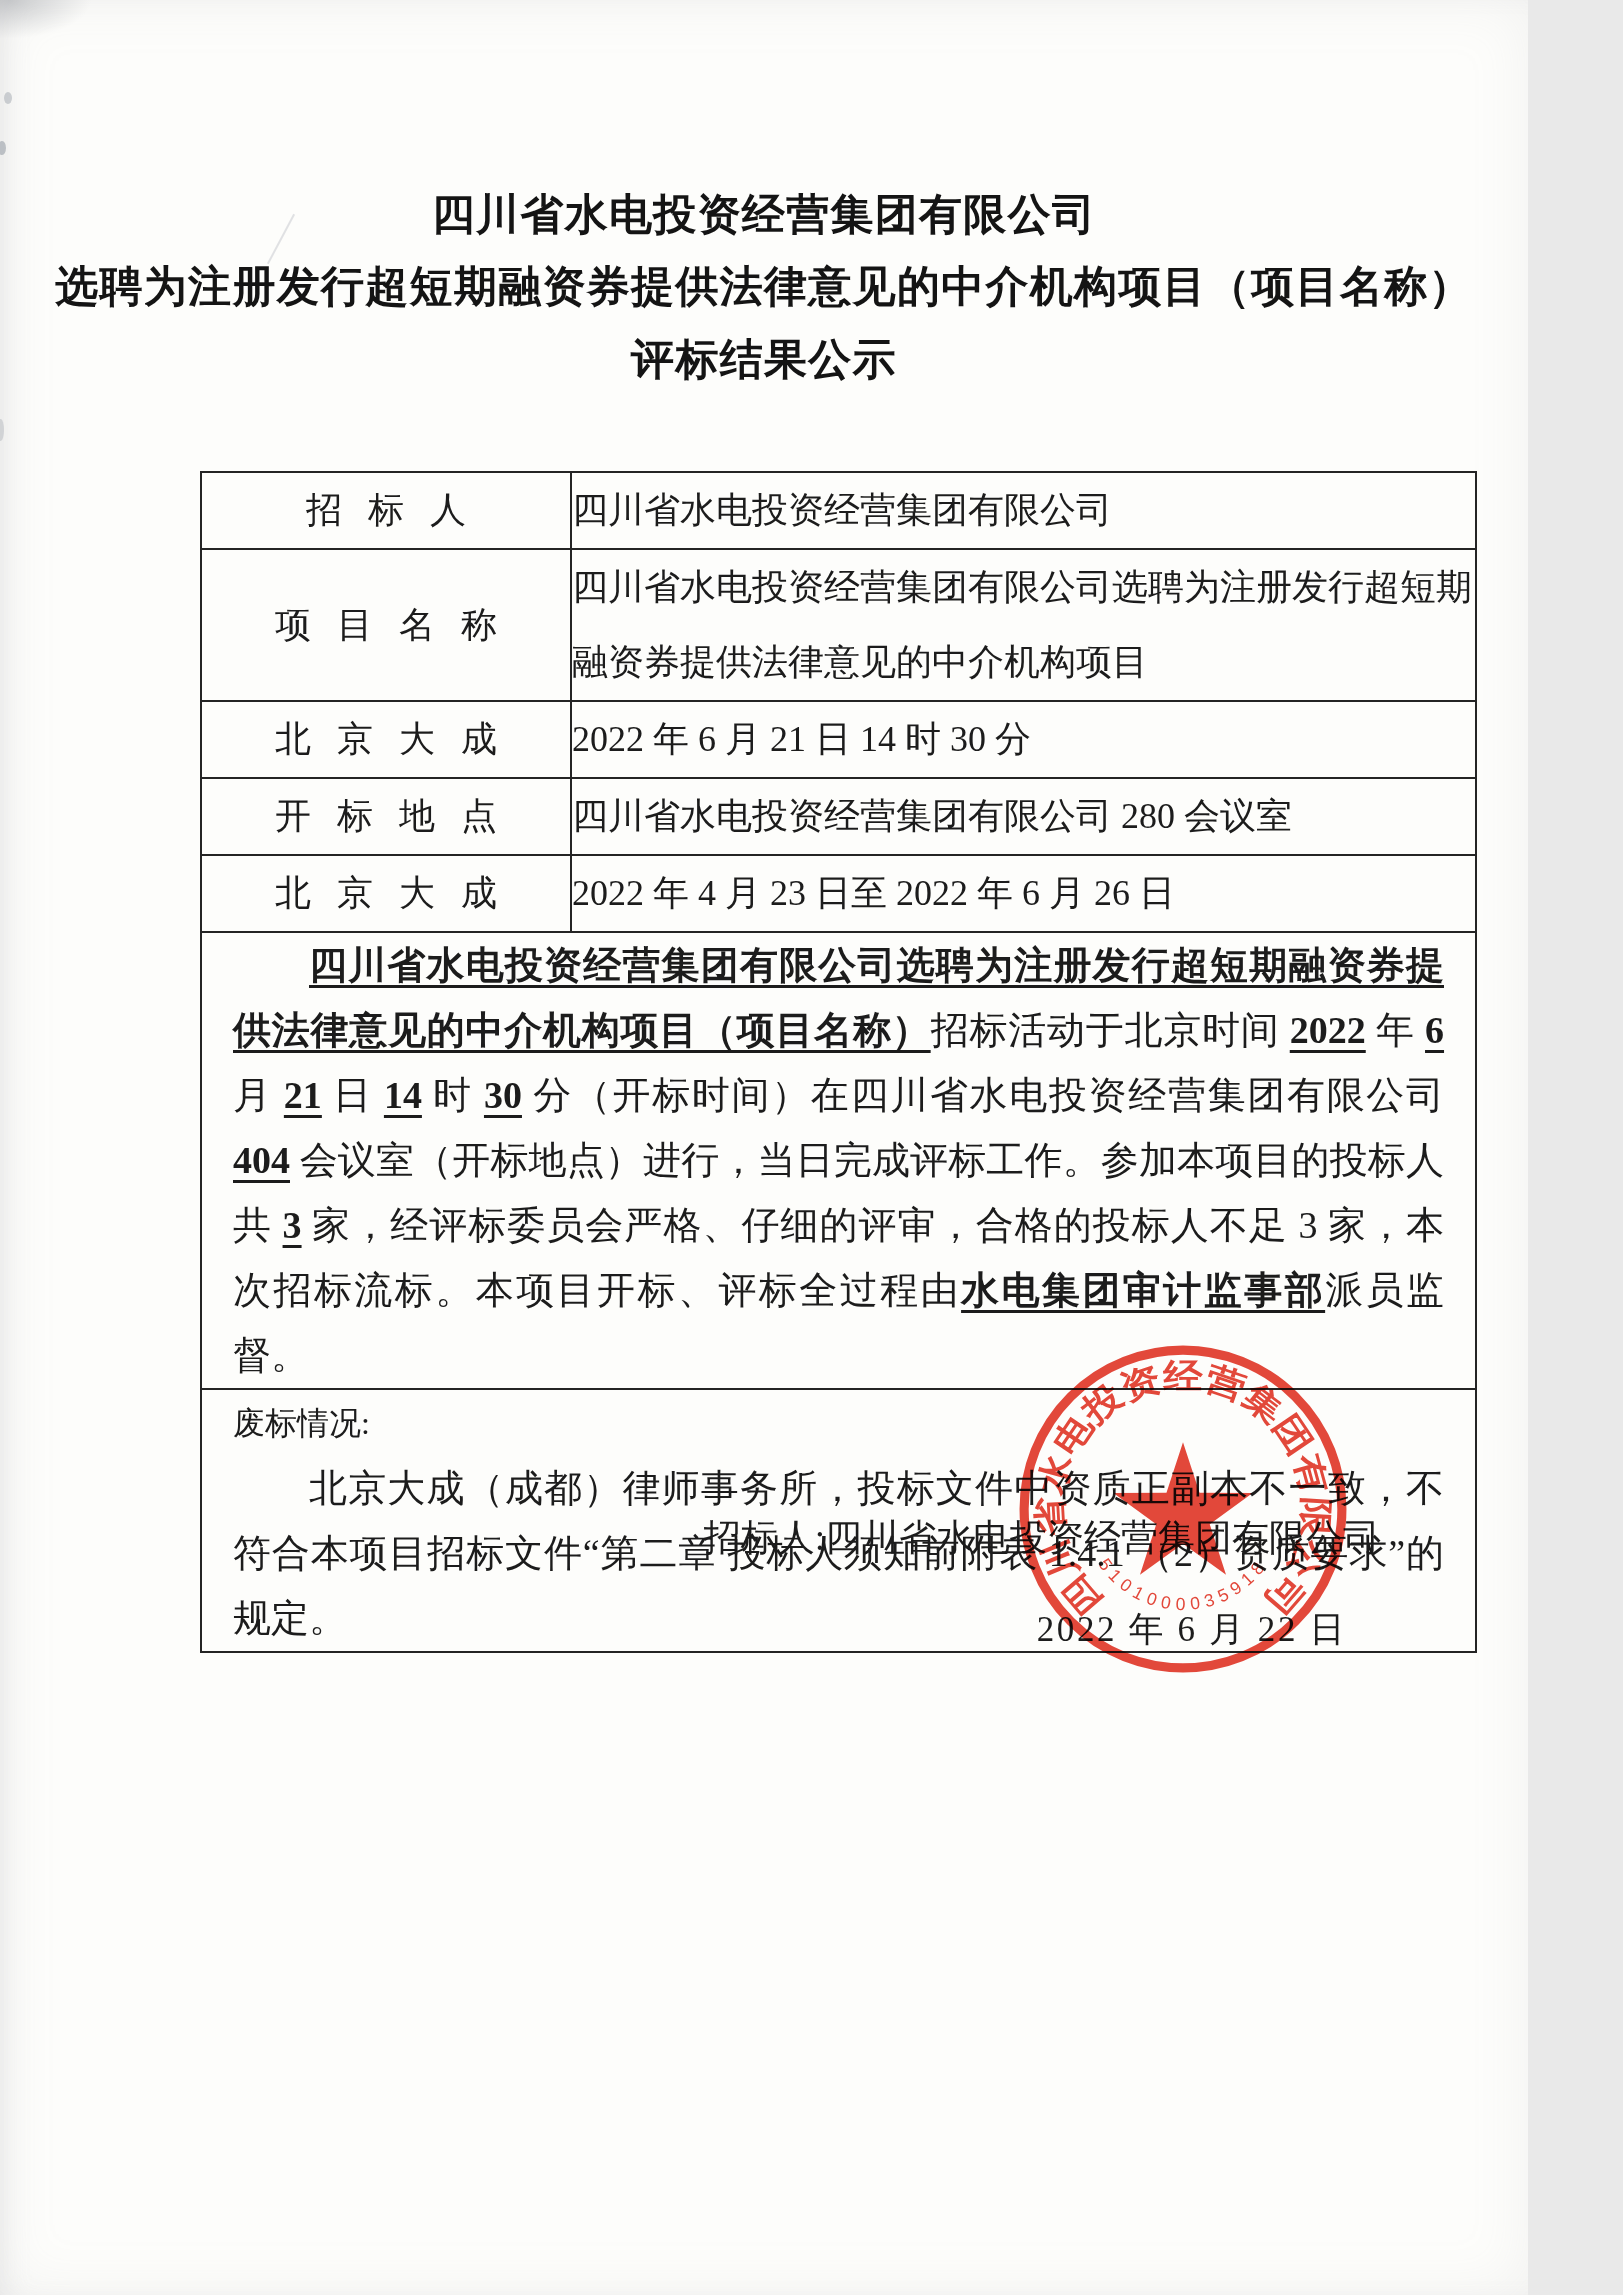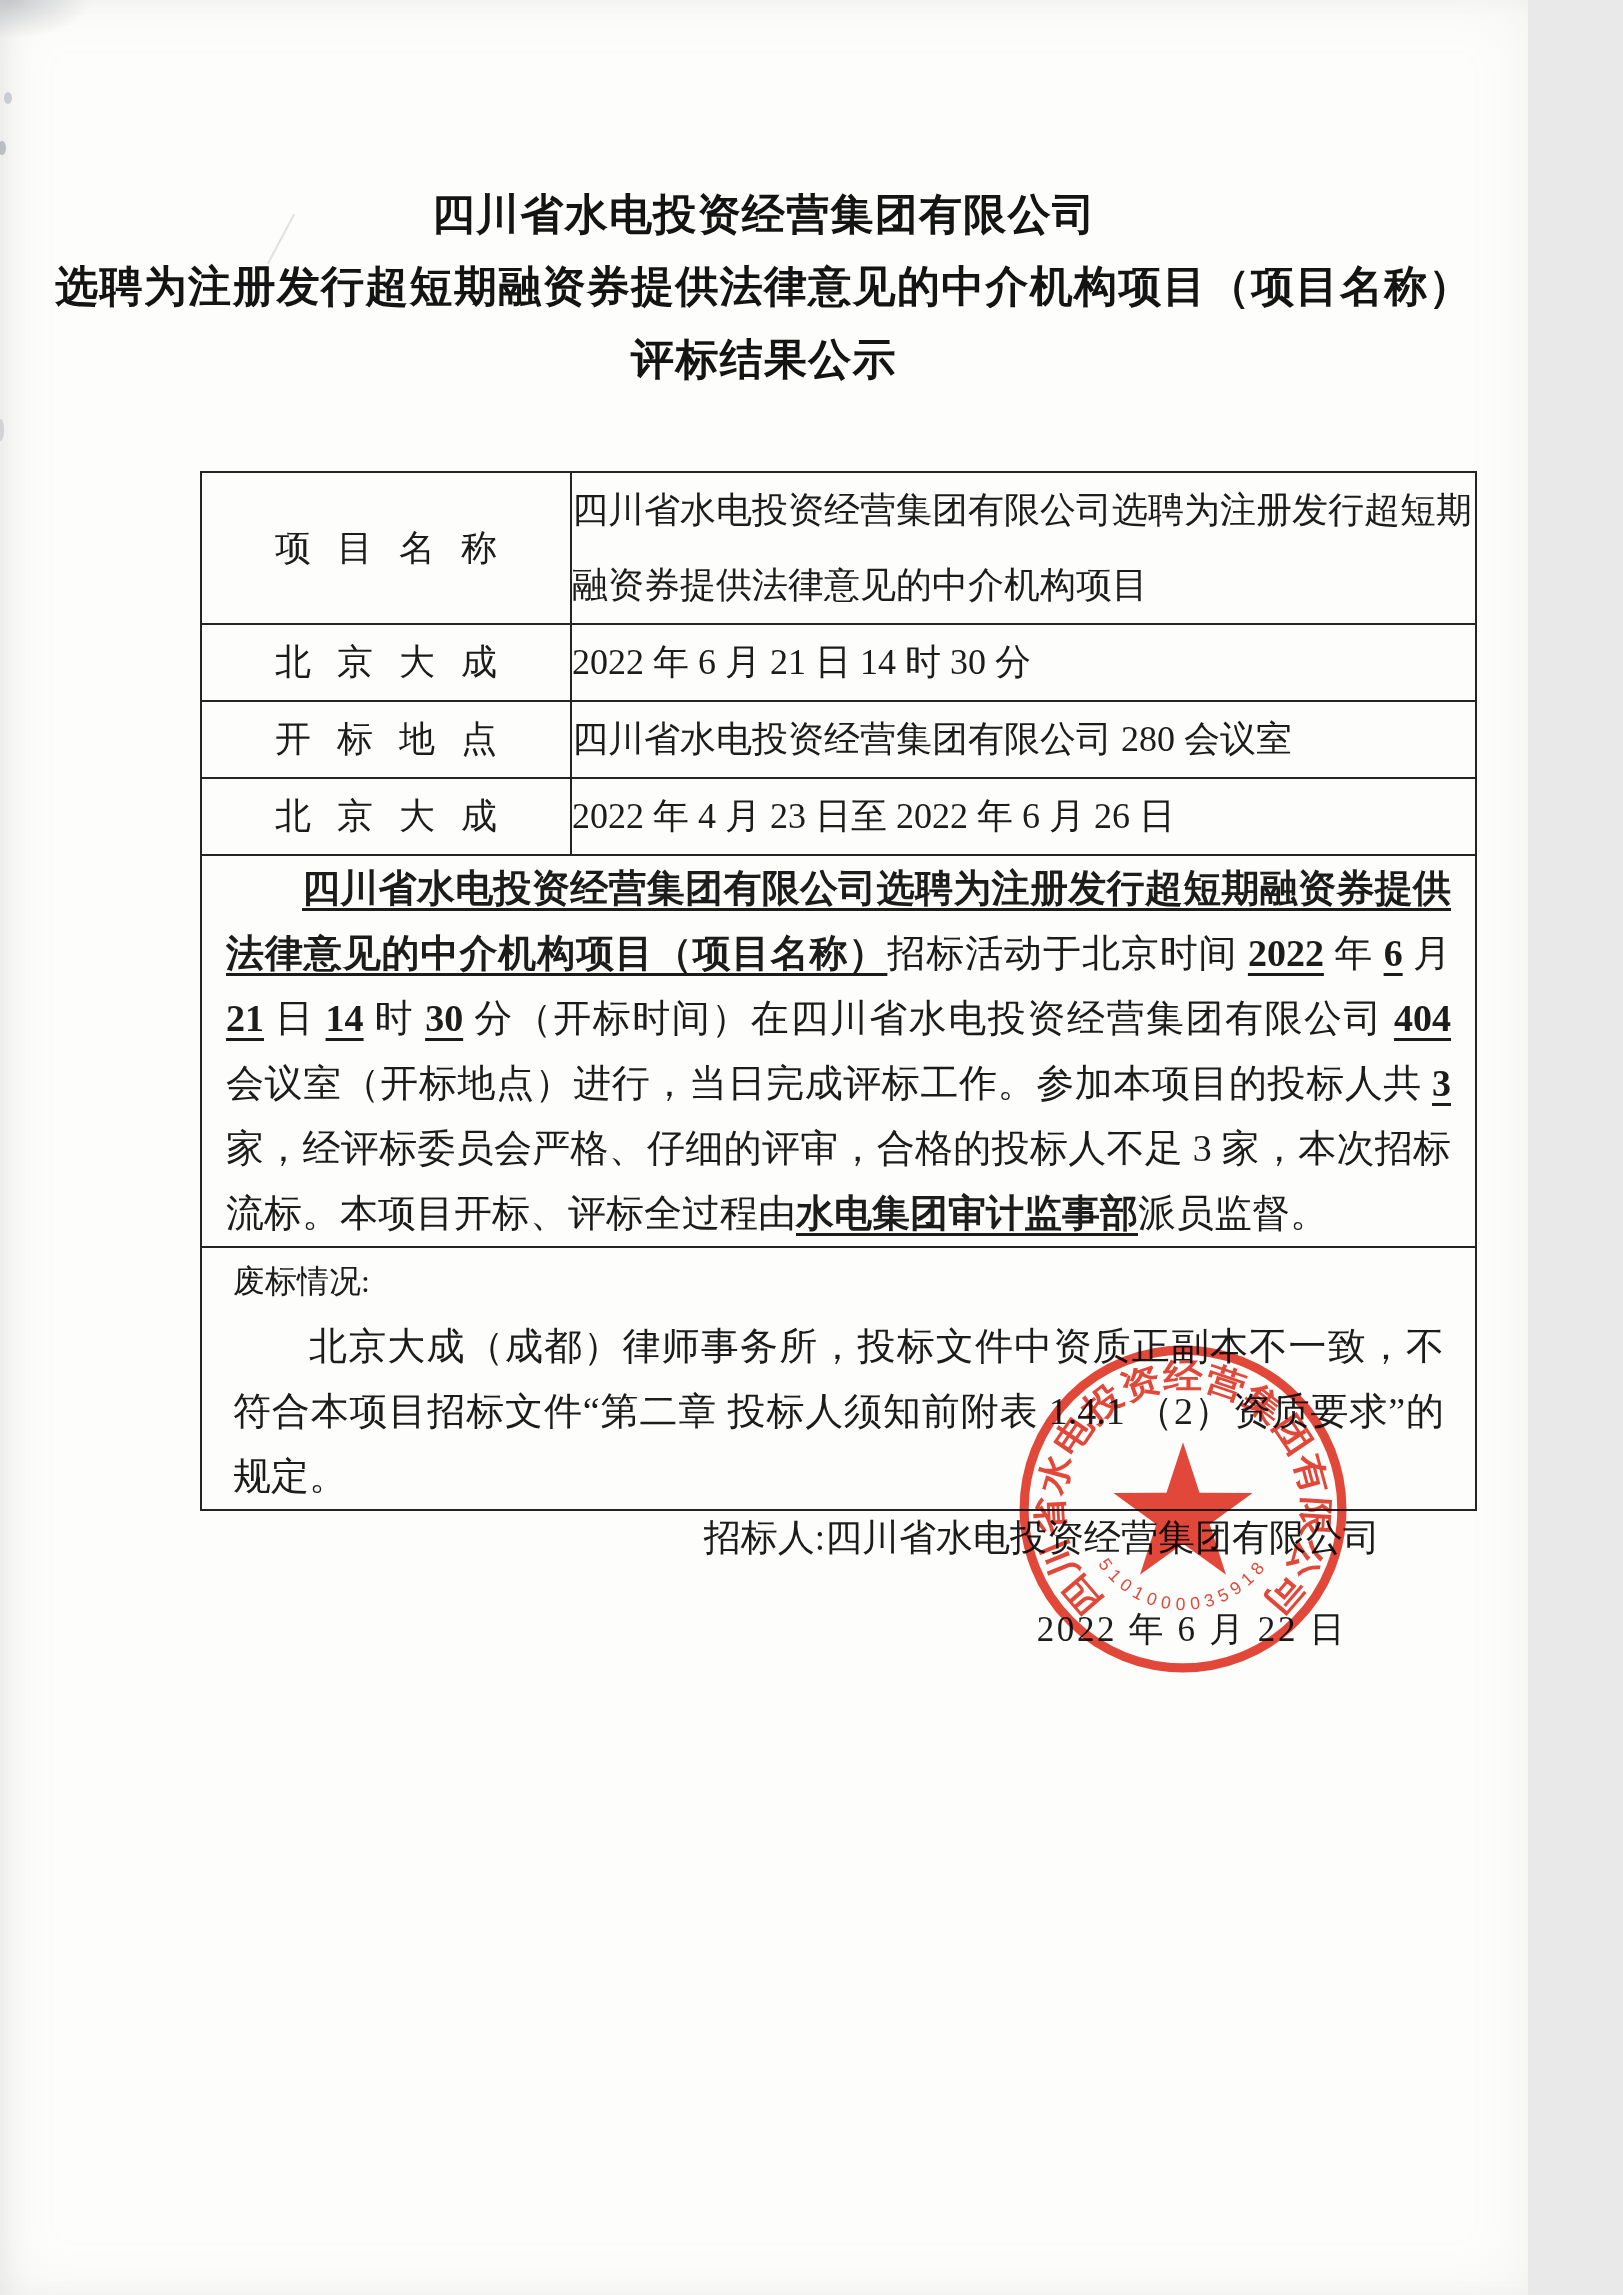--- a/index.html
+++ b/index.html
@@ -46,21 +46,21 @@
   tr.r4{height:67px;}
   tr.r5{height:69px;}
   tr.r6{height:389px;}
   tr.r7{height:202px;}
   td.lab{text-align:center;}
   td.lab .lbl{letter-spacing:26px;margin-right:-26px;white-space:nowrap;}
   td.val{padding-left:36px;line-height:75px;}
   
   td.fullcell{vertical-align:top;}
   p.narr{
-    margin:0;padding:0 24px;
+    margin:0;padding:0 31px;
     font-size:38px;line-height:65px;
     text-align:justify;
     text-indent:2em;
   }
   .b{font-weight:700;}
   .u{text-decoration:underline;text-decoration-thickness:2.6px;text-underline-offset:7.2px;}
   .voidhead{
     padding:1.3px 31px 0 31px;
     font-size:32px;line-height:65px;
   }
@@ -115,20 +115,24 @@
   <div class="title-line t1">四川省水电投资经营集团有限公司</div>
   <div class="title-line t3">评标结果公示</div>
   <div class="title-line t2">选聘为注册发行超短期融资券提供法律意见的中介机构项目（项目名称）</div>
 
   <table class="info">
     <colgroup>
         <col class="c1">
         <col class="c2">
       </colgroup>
     <tbody>
+      <tr class="r1">
+        <td class="lab"><span class="lbl">招标人</span></td>
+        <td class="val">四川省水电投资经营集团有限公司</td>
+      </tr>
       <tr class="r2">
         <td class="lab"><span class="lbl">项目名称</span></td>
         <td class="val">四川省水电投资经营集团有限公司选聘为注册发行超短期融资券提供法律意见的中介机构项目</td>
       </tr>
       <tr class="r3">
         <td class="lab"><span class="lbl">北京大成</span></td>
         <td class="val">2022 年 6 月 21 日 14 时 30 分</td>
       </tr>
       <tr class="r4">
         <td class="lab"><span class="lbl">开标地点</span></td>

